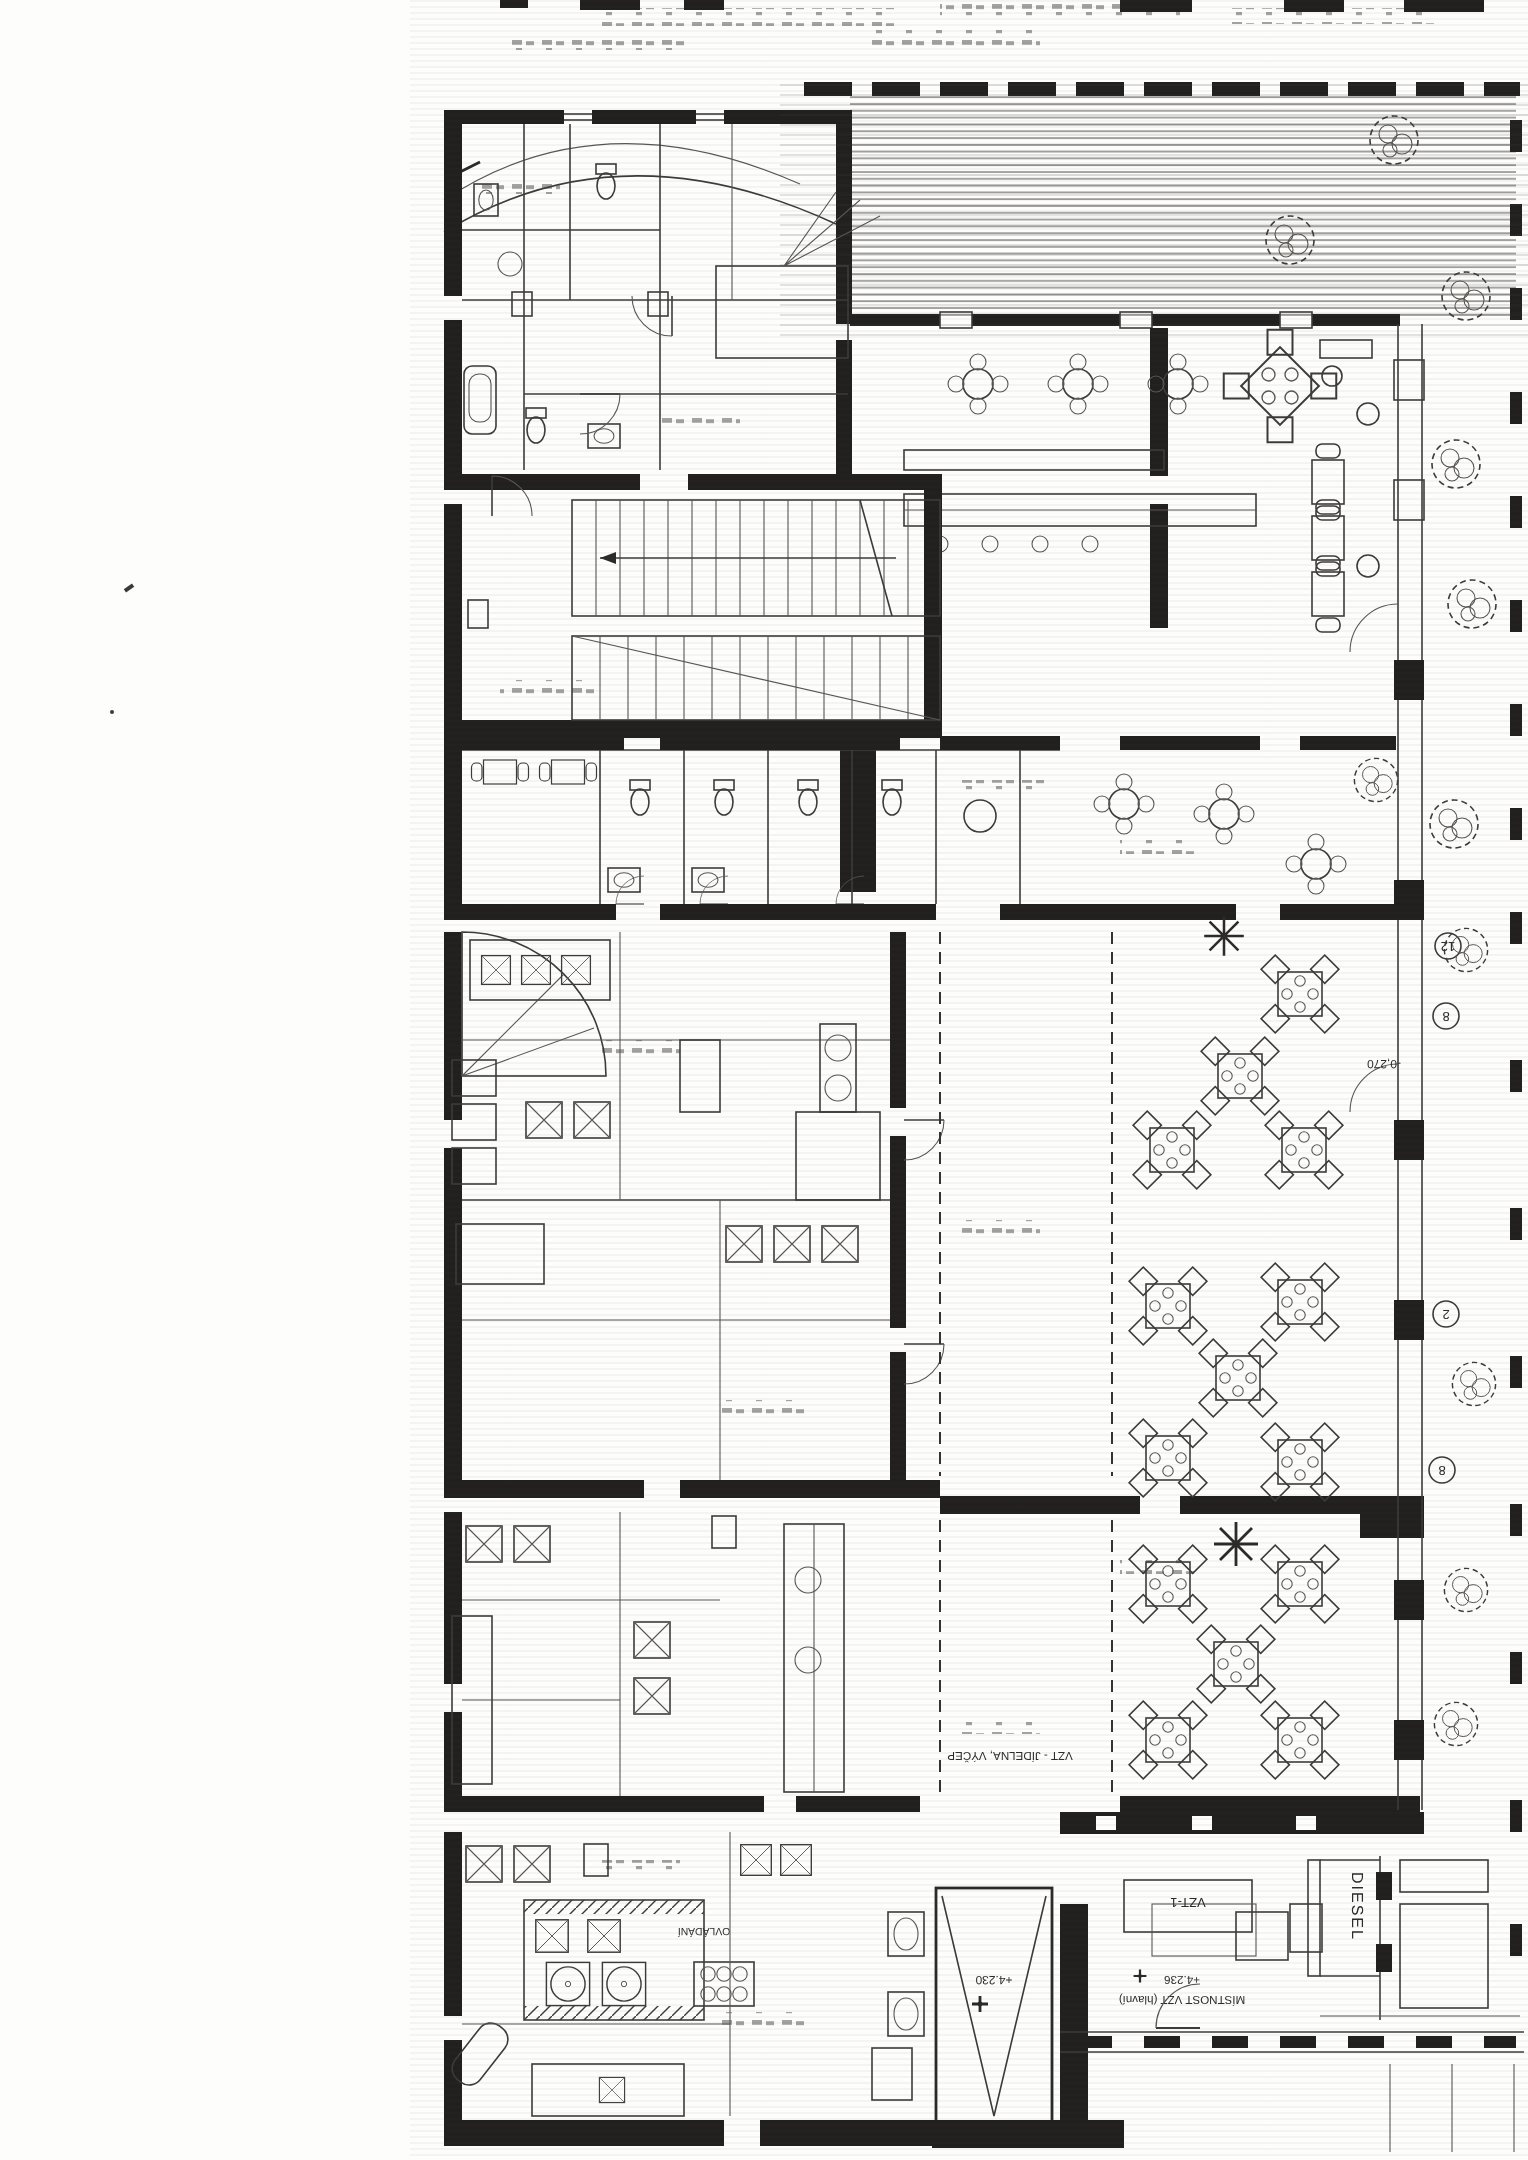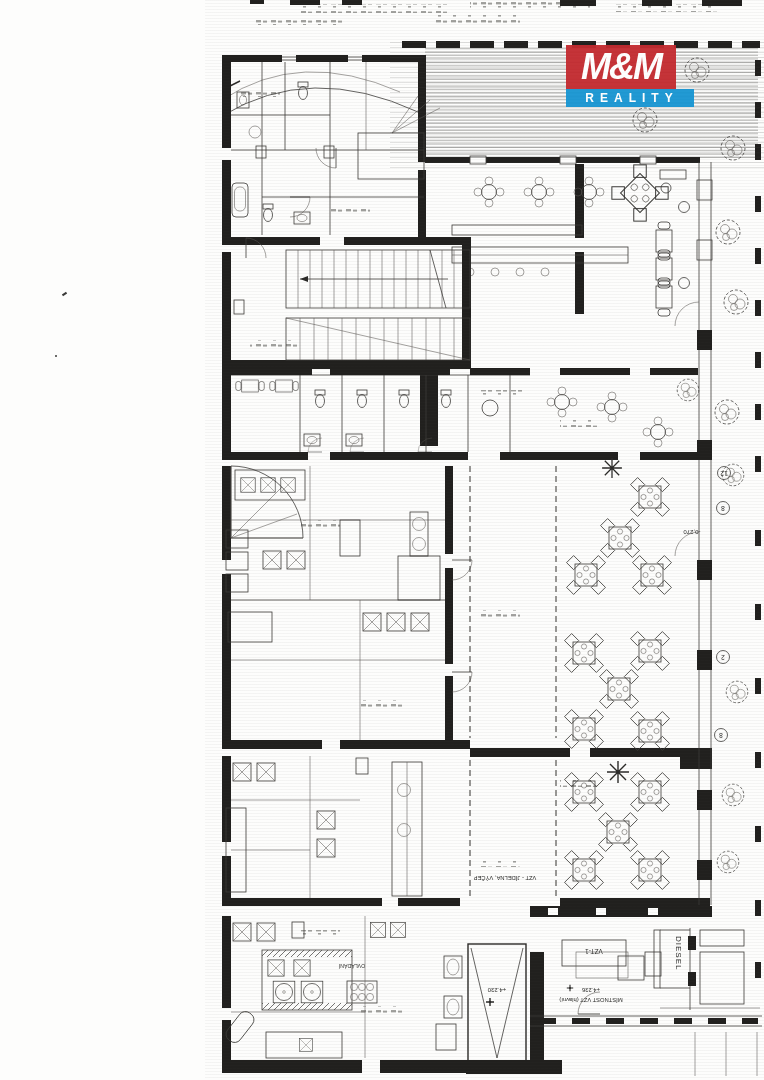--- a/index.html
+++ b/index.html
@@ -574,22 +574,14 @@
       <rect x="742" y="1018" width="16" height="6" class="w"></rect>
       <line x1="695" y1="1032" x2="695" y2="1076" class="thin"></line>
       <line x1="726" y1="1032" x2="726" y2="1076" class="thin"></line>
       <line x1="757" y1="1032" x2="757" y2="1076" class="thin"></line>
     </g>
   </svg>
 
   <div class="streaks"></div>
   <div class="scanlines"></div>
 
-  <div class="logo">
-    <div class="logo-red">
-      <span>M&amp;M</span>
-    </div>
-    <div class="logo-blue">
-      <span>REALITY</span>
-    </div>
-  </div>
 
 </div>
 
 </body></html>

